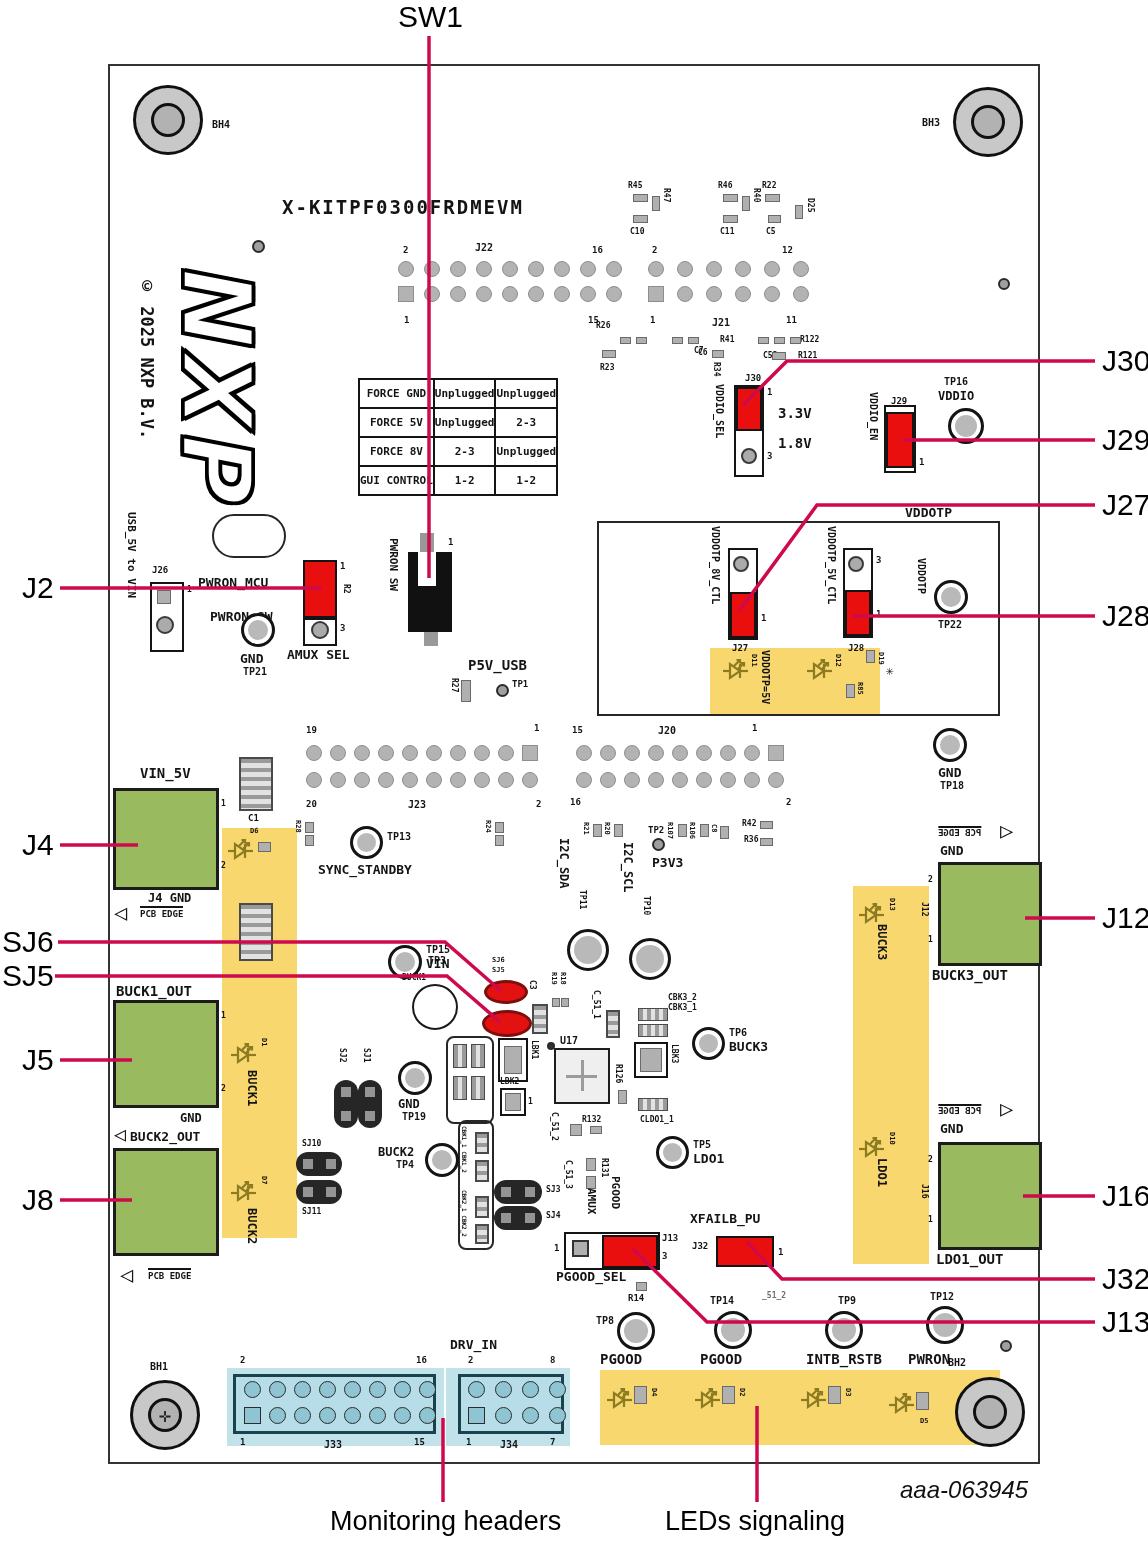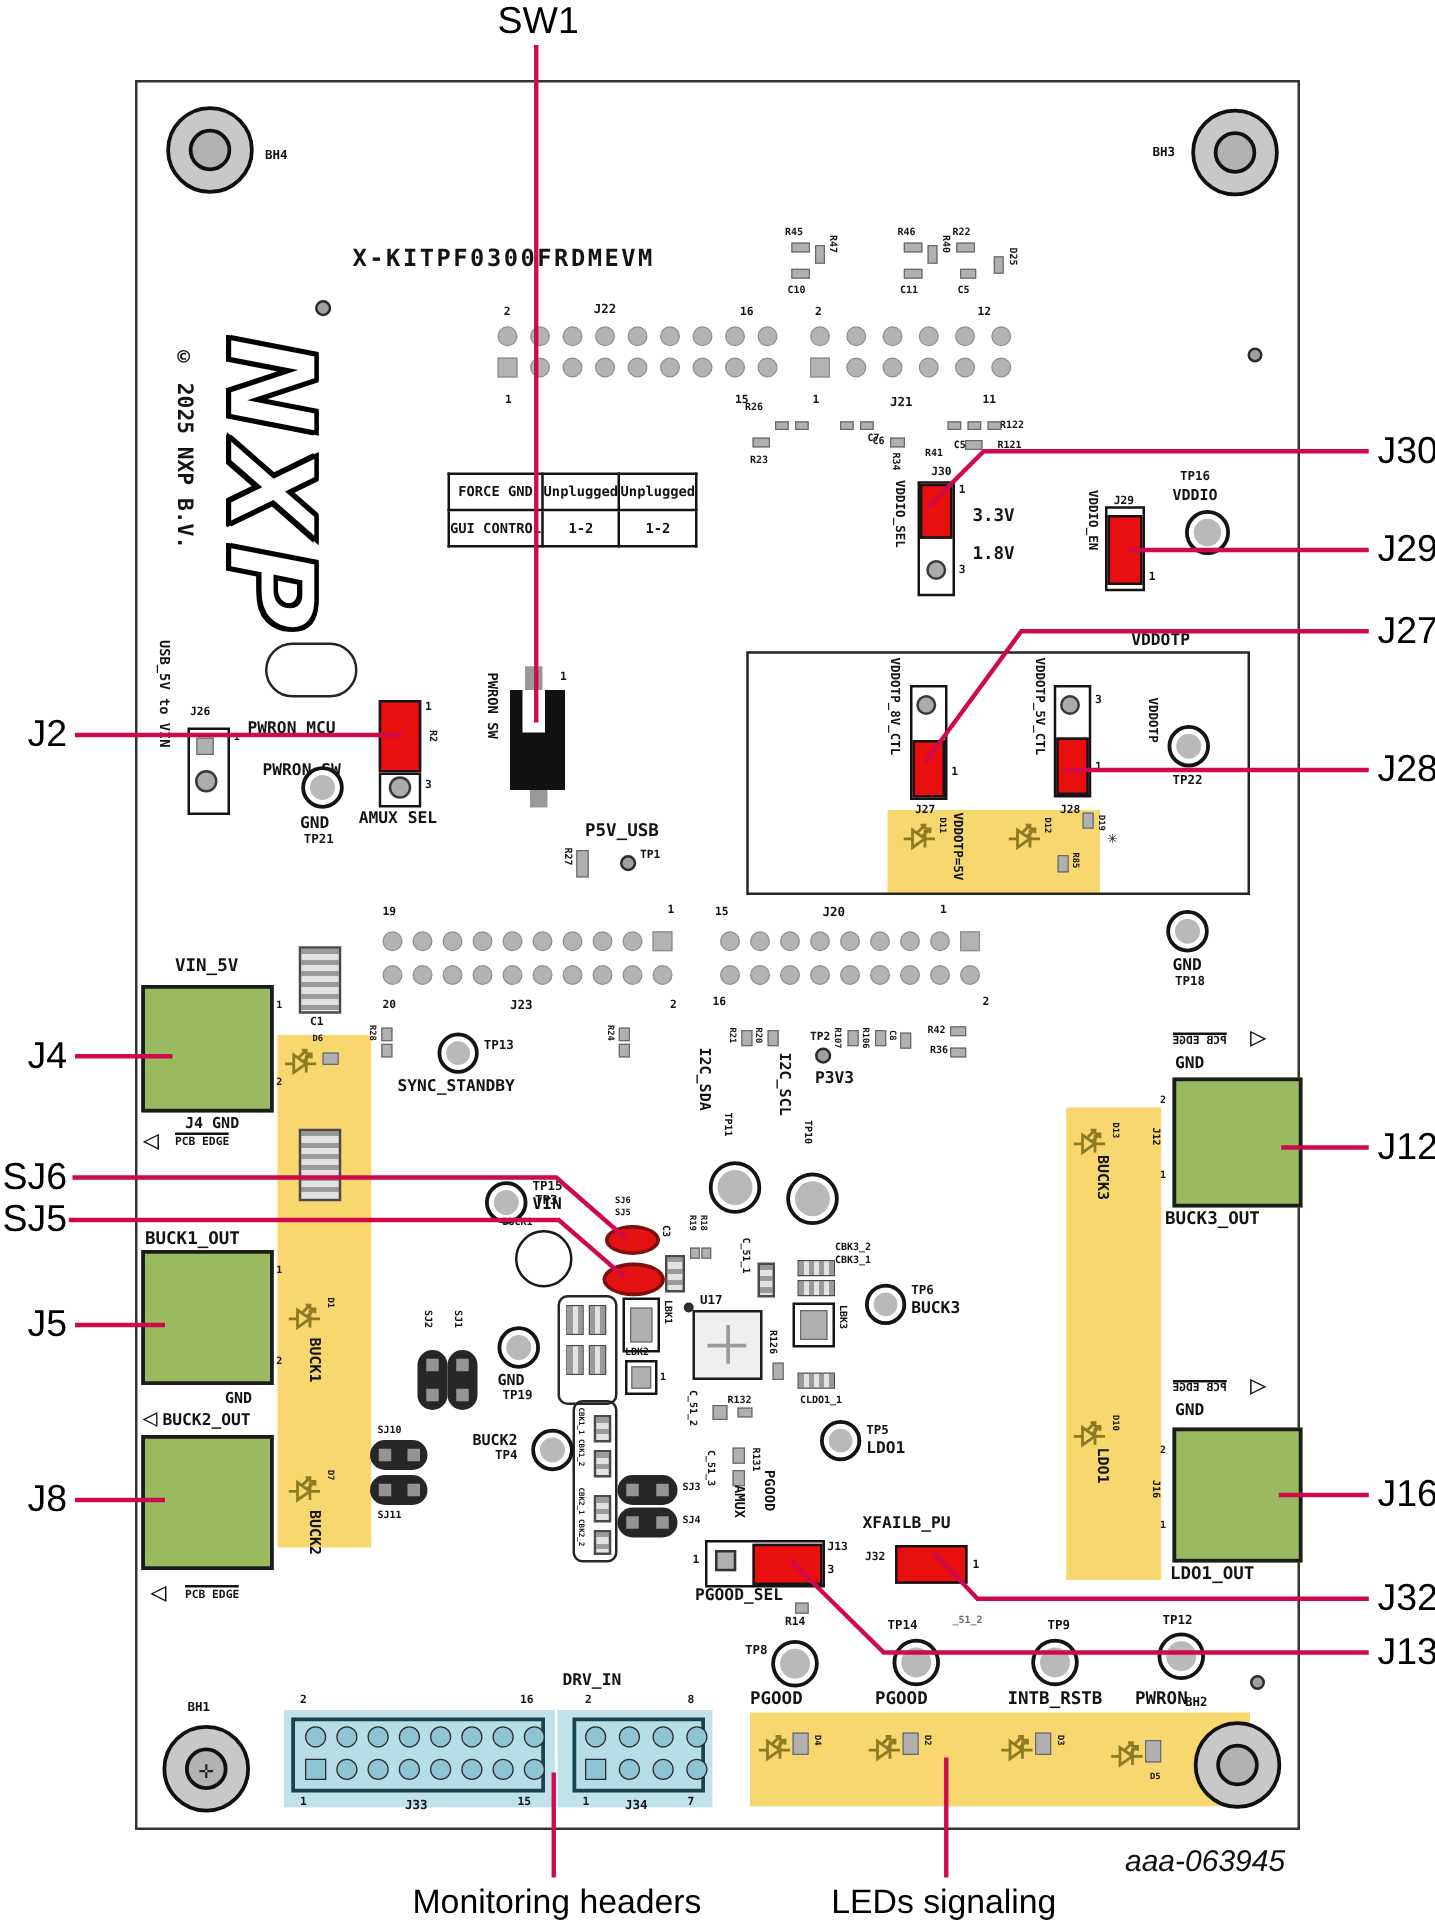--- a/index.html
+++ b/index.html
@@ -160,34 +160,44 @@
   <div class="smt" style="left:620px;top:337px;width:11px;height:7px;"></div>
   <div class="smt" style="left:636px;top:337px;width:11px;height:7px;"></div>
   <div class="t" style="left:650px;top:349px;font-size:8px;margin-left:48px;">C6</div>
   <div class="smt" style="left:602px;top:350px;width:14px;height:8px;"></div>
   <div class="t" style="left:600px;top:364px;font-size:8px;">R23</div>
   <div class="t" style="left:694px;top:347px;font-size:8px;">C7</div>
   <div class="smt" style="left:672px;top:337px;width:11px;height:7px;"></div>
   <div class="smt" style="left:688px;top:337px;width:11px;height:7px;"></div>
   <div class="smt" style="left:712px;top:350px;width:12px;height:8px;"></div>
   <div class="t v" style="left:712px;top:362px;font-size:8px;">R34</div>
-  <div class="t" style="left:740px;top:336px;font-size:8px;margin-top:23px;">R41</div>
+  <div class="t" style="left:720px;top:336px;font-size:8px;">R41</div>
   <div class="smt" style="left:758px;top:337px;width:11px;height:7px;"></div>
   <div class="smt" style="left:774px;top:337px;width:11px;height:7px;"></div>
   <div class="t" style="left:763px;top:352px;font-size:8px;">C53</div>
   <div class="smt" style="left:772px;top:352px;width:14px;height:8px;"></div>
   <div class="t" style="left:800px;top:336px;font-size:8px;">R122</div>
   <div class="t" style="left:798px;top:352px;font-size:8px;">R121</div>
   <div class="smt" style="left:790px;top:337px;width:11px;height:7px;"></div>
 
   <table class="jt" style="left:358px;top:378px;">
     <tbody>
     <tr>
           <td>FORCE GND</td>
         <td>Unplugged</td>
+        <td>Unplugged</td>
+        </tr>
+    <tr>
+          <td>FORCE 5V</td>
+        <td>Unplugged</td>
+        <td>2-3</td>
+        </tr>
+    <tr>
+          <td>FORCE 8V</td>
+        <td>2-3</td>
         <td>Unplugged</td>
         </tr>
     <tr>
           <td>GUI CONTROL</td>
         <td>1-2</td>
         <td>1-2</td>
         </tr>
   </tbody>
     </table>
 

